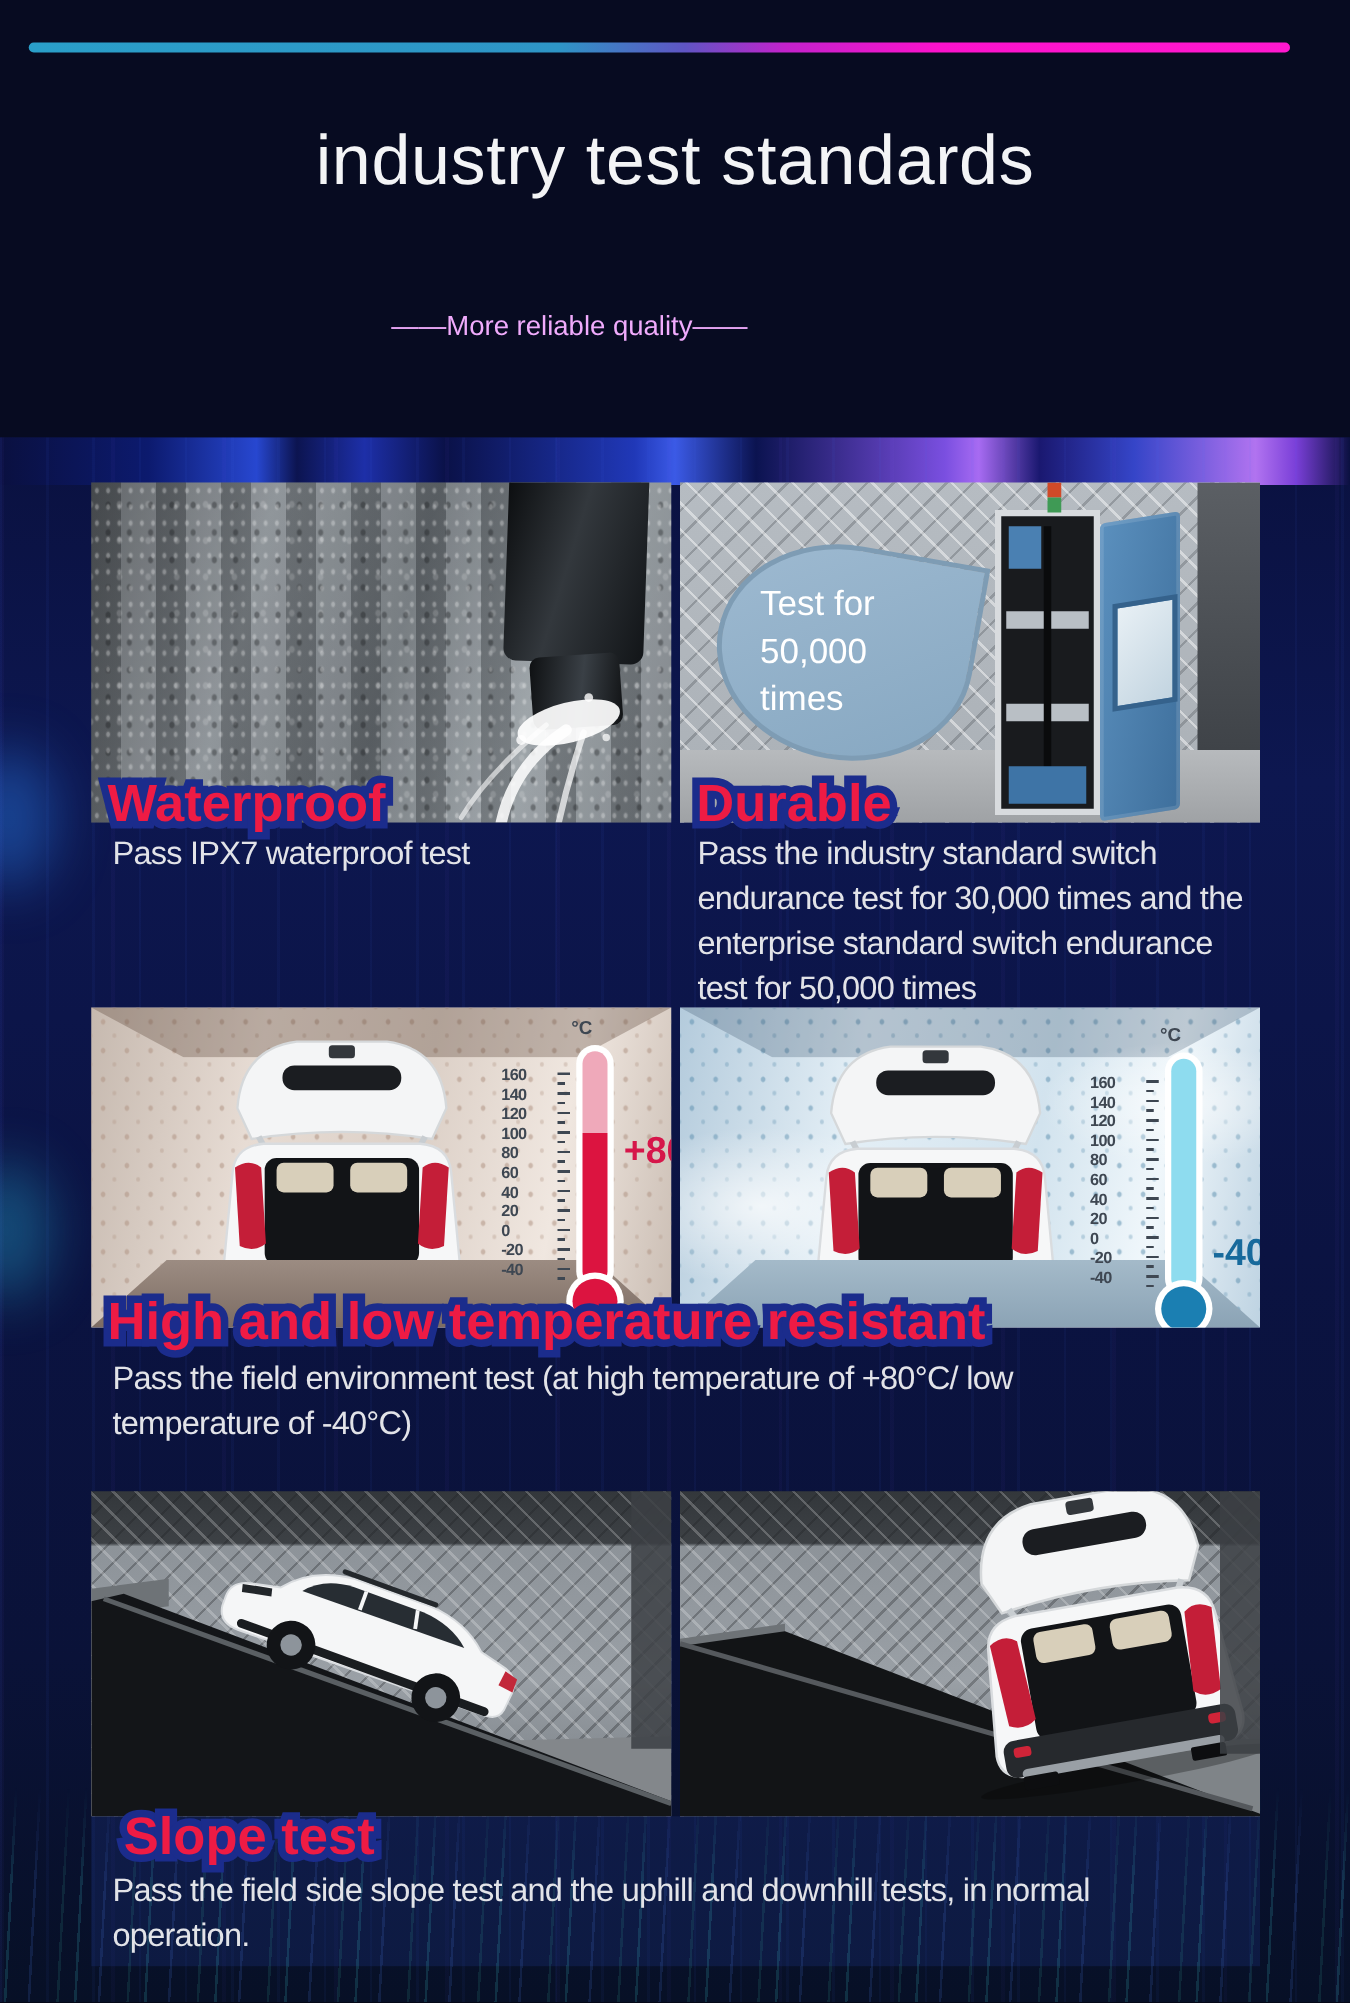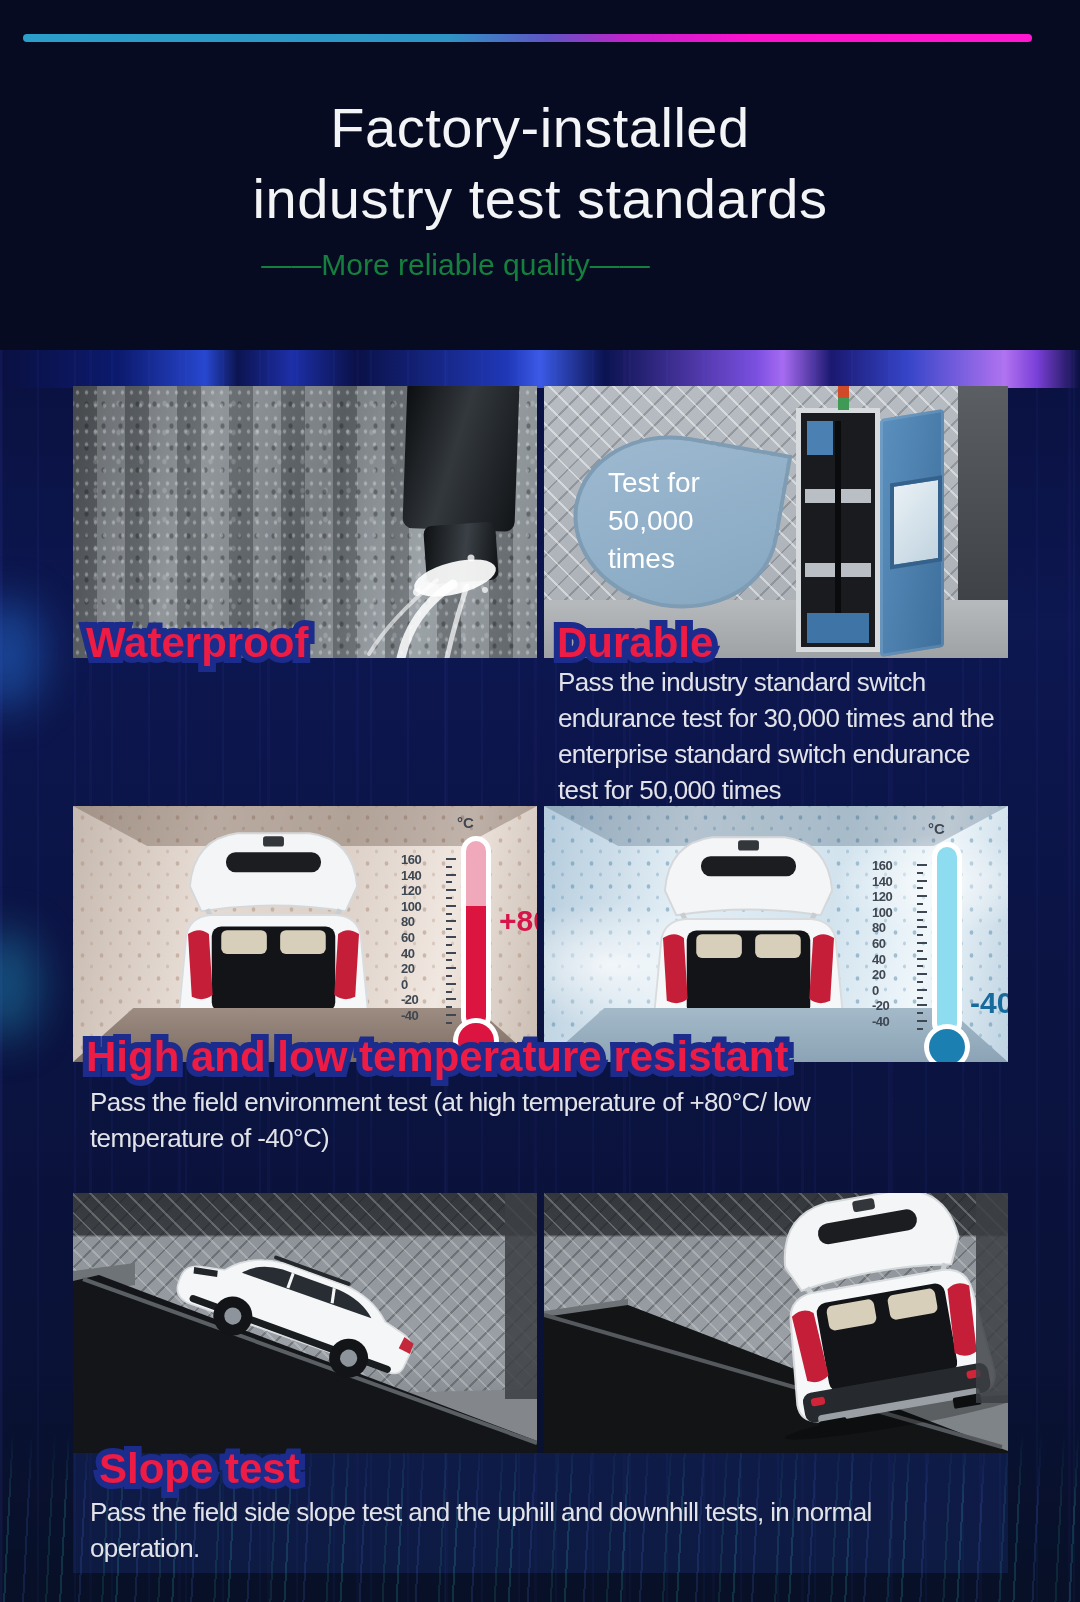--- a/index.html
+++ b/index.html
@@ -20,22 +20,22 @@
   .bd-rain{left:0;top:1430px;width:1080px;height:172px;
     background:repeating-linear-gradient(93deg,transparent 0 12px,rgba(64,195,205,.18) 12px 14px,transparent 14px 31px,rgba(85,140,255,.14) 31px 33px,transparent 33px 54px,rgba(64,205,180,.12) 54px 56px);
     -webkit-mask-image:linear-gradient(180deg,transparent 0,#000 45%);mask-image:linear-gradient(180deg,transparent 0,#000 45%);}
   .bd-panel{left:73px;top:1453px;width:935px;height:120px;background:rgba(35,65,160,.22);}
 
   
   .topline{left:23px;top:34px;width:1009px;height:8px;border-radius:4px;
     background:linear-gradient(90deg,#2a9fc9 0%,#2e95c6 42%,#5f55c4 52%,#c322cc 60%,#fb12cc 72%,#ff18cf 100%);}
   .title{left:0;top:92px;width:1080px;text-align:center;color:#f3f4f6;
     font-size:56px;line-height:71px;font-weight:400;letter-spacing:.5px;}
-  .subtitle{left:0;top:248px;width:911px;text-align:center;color:#15803d;
-    font-size:30px;font-weight:400;}
+  .subtitle{left:0;top:248px;width:911px;text-align:center;color:#f0abfc;
+    font-size:22px;font-weight:400;}
 
   
   .oheading{white-space:nowrap;font-weight:700;font-size:42px;line-height:50px;z-index:6;}
   .oheading .stroke{position:absolute;left:0;top:0;color:#1b2c8c;
     -webkit-text-stroke:12px #1b2c8c;
     text-shadow:0 0 2px #1b2c8c;}
   .oheading .fill{position:relative;color:#ee1b44;}
   .body-text{color:#e2e3e8;font-size:26px;line-height:36px;letter-spacing:-.6px;
     white-space:pre-line;z-index:6;font-weight:400;}
 
@@ -183,21 +183,20 @@
   <div class="abs bd-base"></div>
   <div class="abs bd-band"></div>
   <div class="abs bd-streaks"></div>
   <div class="abs bd-glow g1"></div>
   <div class="abs bd-glow g2"></div>
   <div class="abs bd-panel"></div>
   <div class="abs bd-rain"></div>
 
   <div class="abs topline"></div>
   <div class="abs title">
-    <div>Factory-installed</div>
     <div>industry test standards</div>
   </div>
   <div class="abs subtitle">——More reliable quality——</div>
 
   <div class="abs photo row1 colL ph-water">
     <div class="abs wp-device"></div>
     <div class="abs wp-device2"></div>
     <svg class="photo-art" width="464" height="272" viewBox="0 0 464 272">
       <ellipse cx="382" cy="192" rx="42" ry="16" fill="#fff" opacity="0.92" transform="rotate(-14 382 192)"></ellipse>
       <path d="M380,198 Q338,226 328,272" stroke="#fff" stroke-width="9" fill="none" opacity="0.85" stroke-linecap="round"></path>
@@ -229,20 +228,21 @@
     <div class="abs drop"></div>
     <div class="abs drop-text">Test for
 50,000
 times</div>
   </div>
 
   <div class="abs oheading" style="left:86px;top:618px">
     <span class="stroke">Waterproof</span>
     <span class="fill">Waterproof</span>
   </div>
+  <div class="abs body-text" style="left:90px;top:664px;width:450px">Pass IPX7 waterproof test</div>
 
   <div class="abs oheading" style="left:557px;top:618px">
     <span class="stroke">Durable</span>
     <span class="fill">Durable</span>
   </div>
   <div class="abs body-text" style="left:558px;top:664px;width:470px">Pass the industry standard switch
 endurance test for 30,000 times and the
 enterprise standard switch endurance
 test for 50,000 times</div>
 

